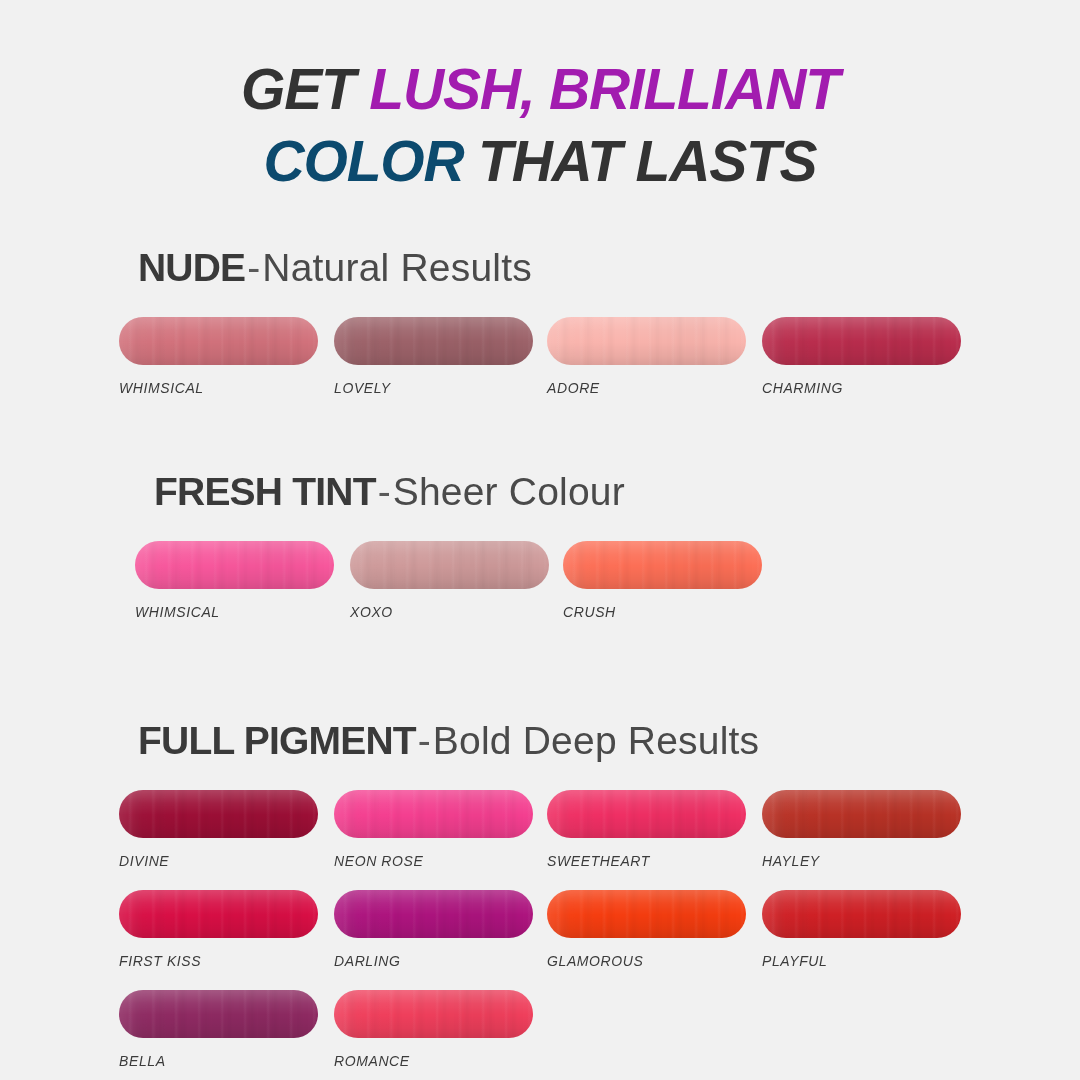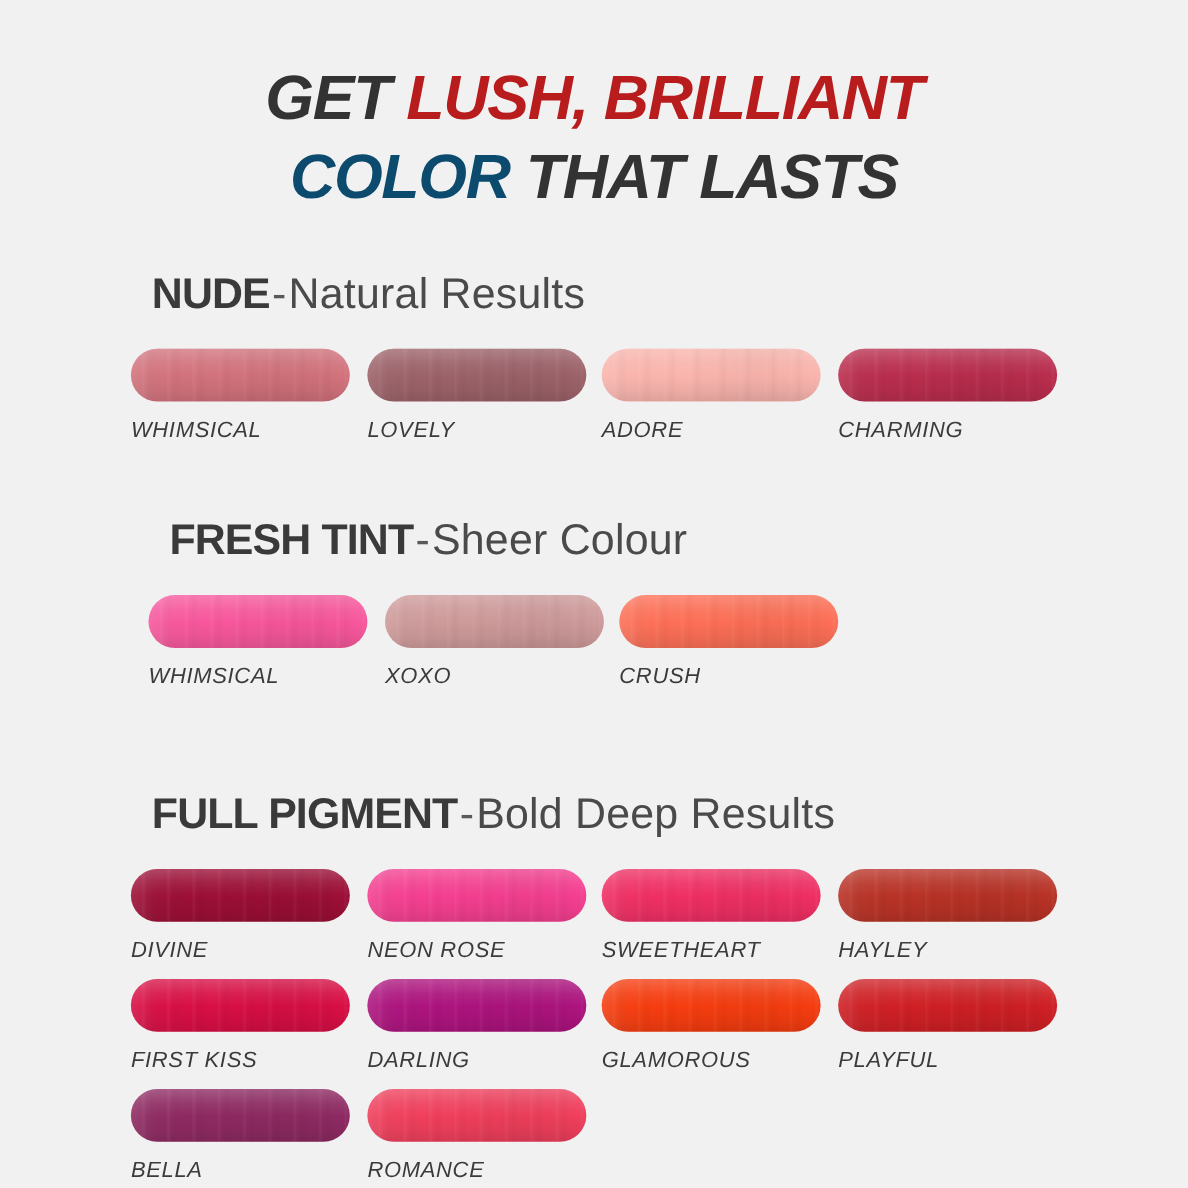--- a/index.html
+++ b/index.html
@@ -130,33 +130,33 @@
         rgba(0,0,0,0.03) 72%,
         rgba(0,0,0,0.00) 100%);
     opacity: 0.85;
     pointer-events: none;
   }
 
   .swatch-label {
     margin-top: 15px;
     font-style: italic;
     font-weight: 300;
-    font-size: 20px;
+    font-size: 14px;
     letter-spacing: 0.6px;
     color: #3b3b3b;
     white-space: nowrap;
   }
 </style>
 </head>
 <body style="background: rgb(241, 241, 241);">
 
 <div class="page" style="background: rgb(241, 241, 241);">
 
   <h1 class="headline">
-    <span class="hl-line"><span>GET </span><span class="accent" style="color: #b91c1c;">LUSH, BRILLIANT</span></span>
+    <span class="hl-line"><span>GET </span><span class="accent" style="color: #a21caf;">LUSH, BRILLIANT</span></span>
     <span class="hl-line"><span class="accent" style="color: #0c4a6e;">COLOR </span><span>THAT LASTS</span></span>
   </h1>
 
   <section class="section section-nude">
     <h2 class="section-heading">
       <span class="sh-name">NUDE</span><span class="sh-dash">-</span><span class="sh-desc">Natural Results</span>
     </h2>
     <div class="swatch-rows">
       <div class="swatch-row">
         <div class="swatch-cell swatch-col-0">

